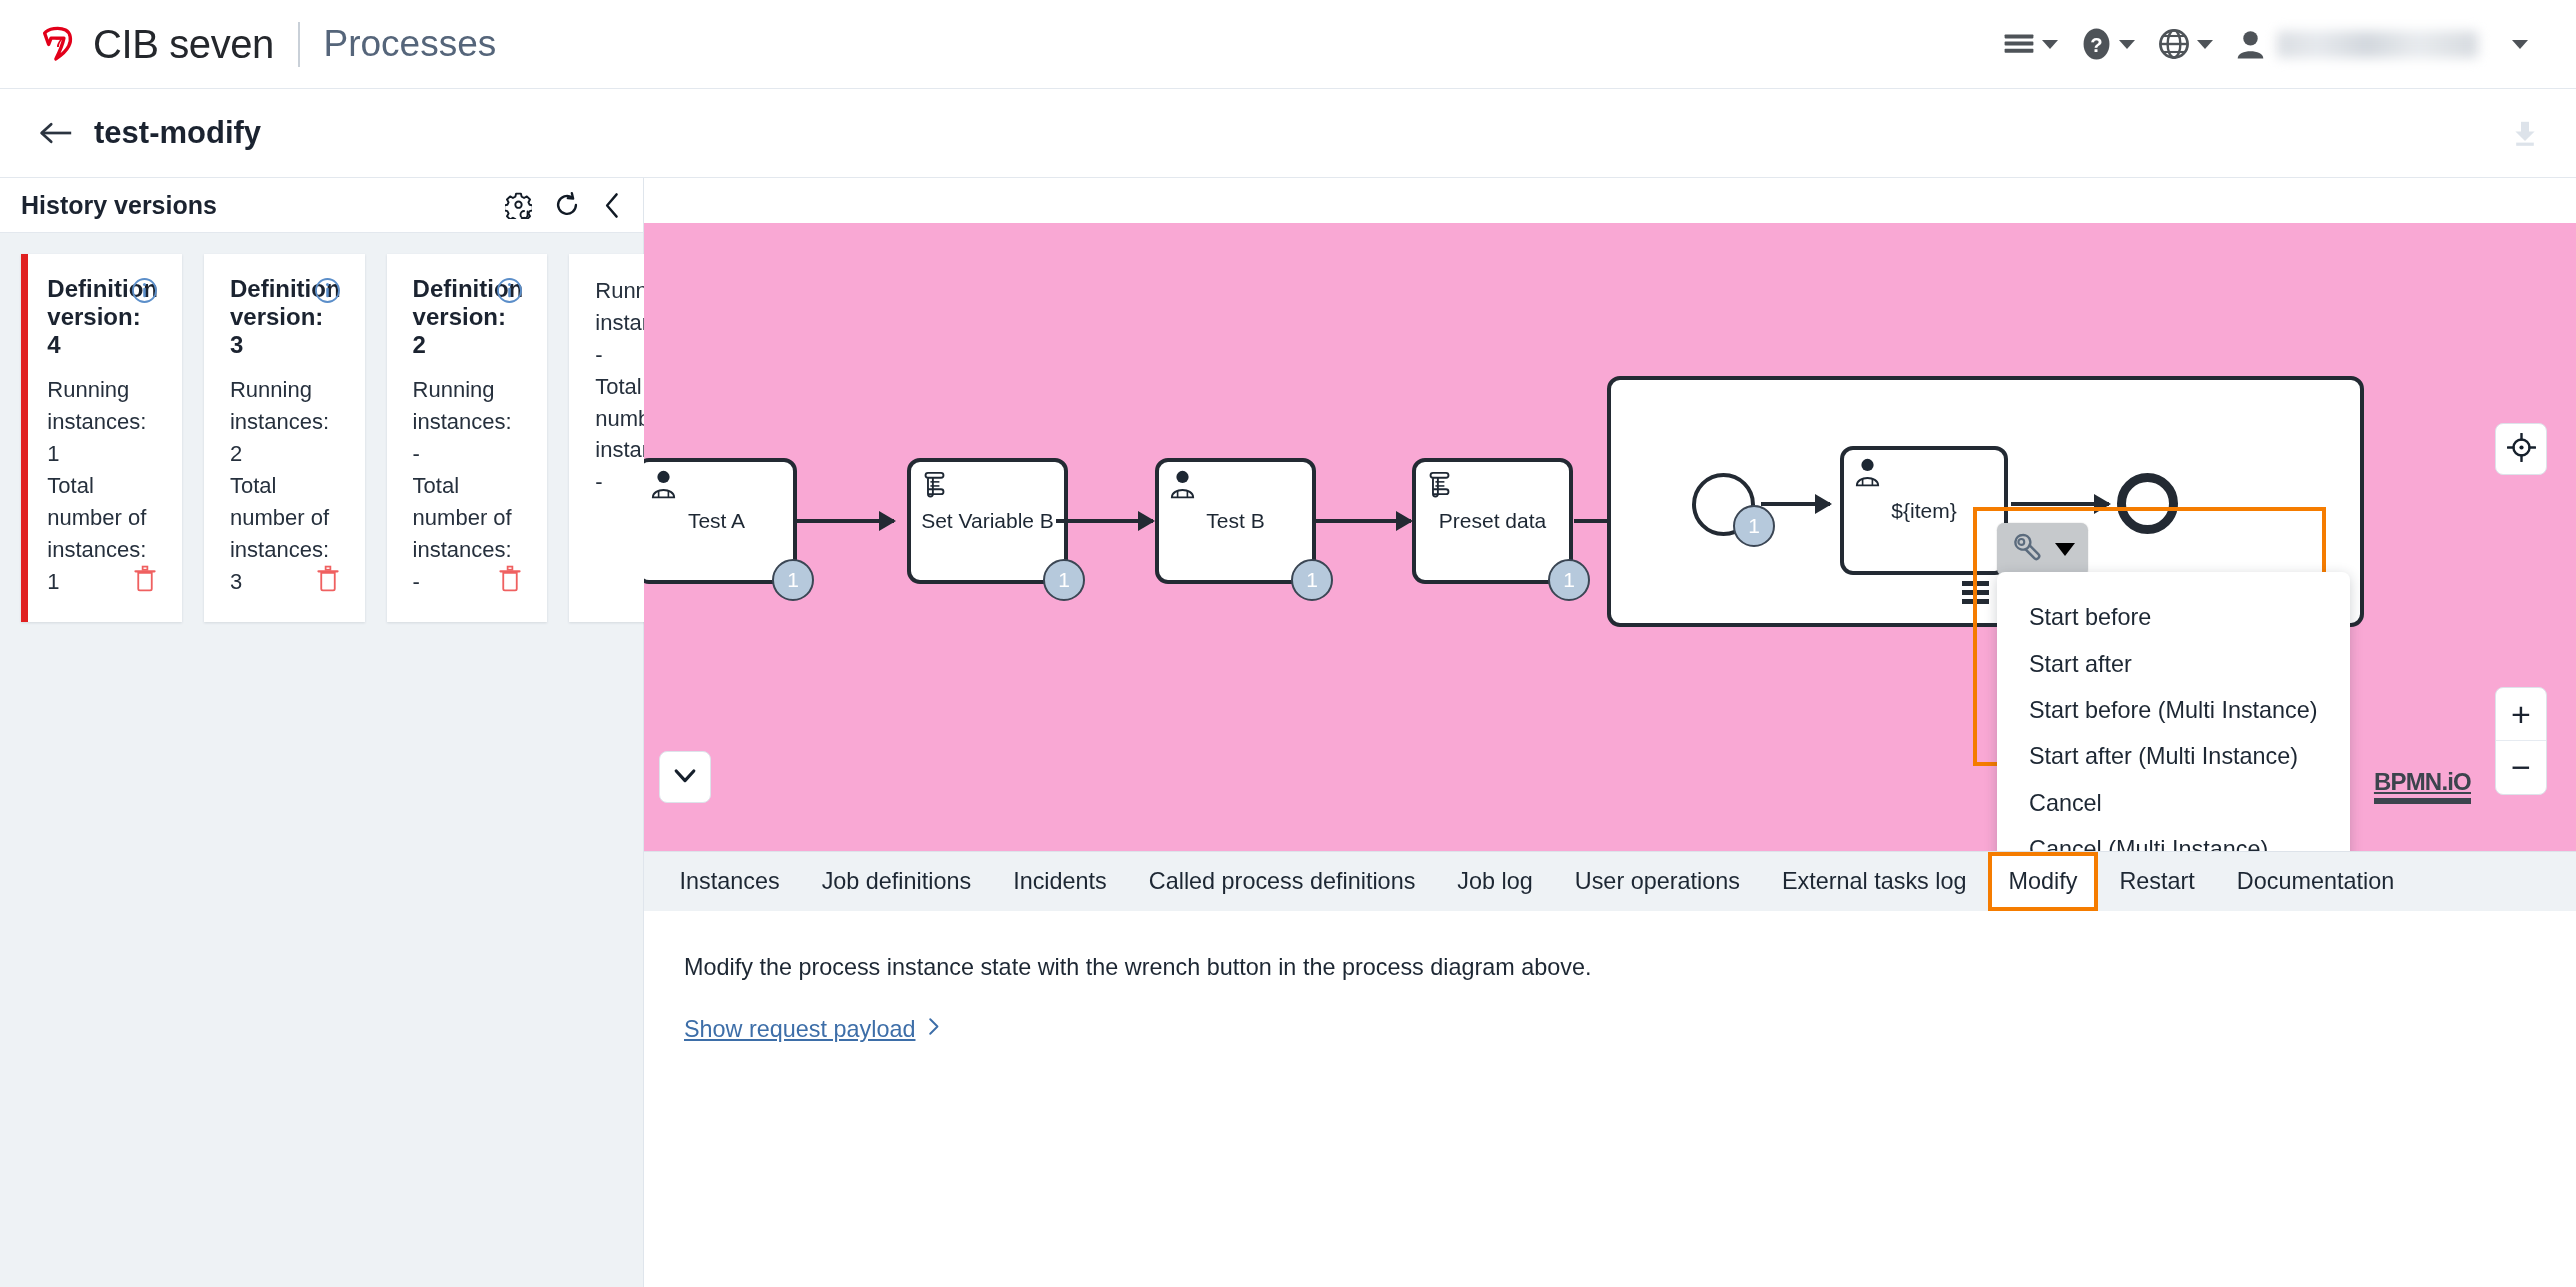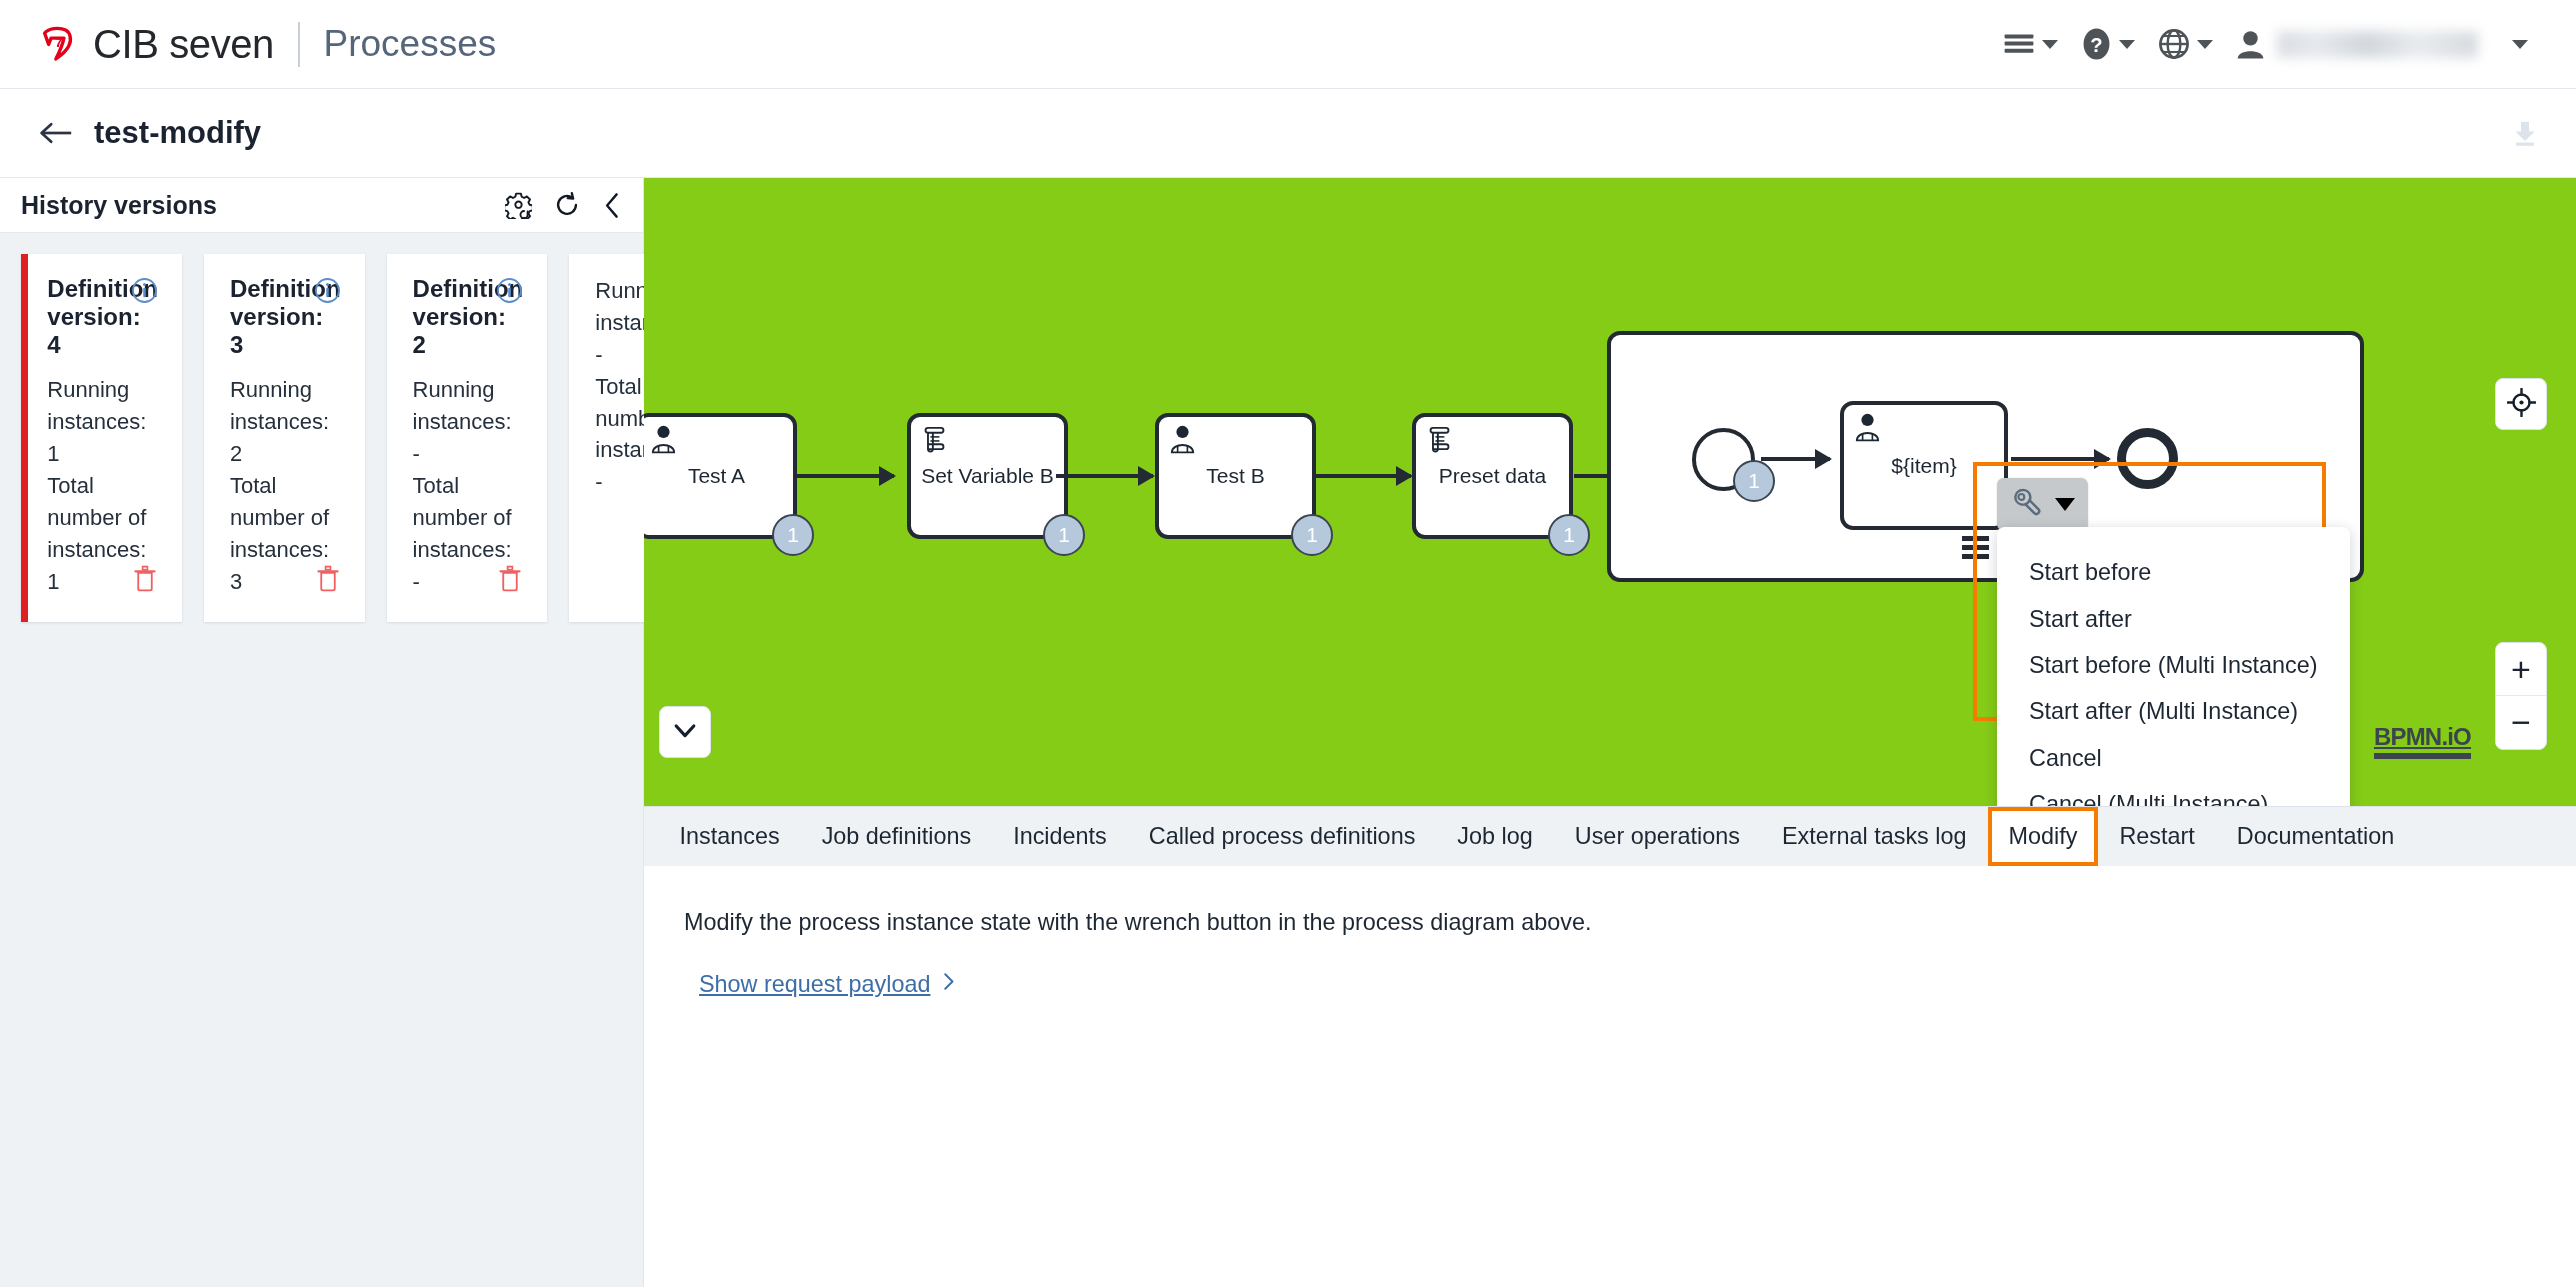--- a/index.html
+++ b/index.html
@@ -94,21 +94,21 @@
     color: #5b8ec9; cursor: pointer;
   }
   .vcard-trash {
     position: absolute; right: 24px; bottom: 27px;
     color: #ef6060; cursor: pointer;
   }
   
   .main { flex: 1; display: flex; flex-direction: column; min-width: 0; }
   .canvas {
     position: relative; flex: 0 0 628px; height: 628px;
-    background: #84cc16; overflow: hidden;
+    background: #f9a8d4; overflow: hidden; margin-top: 45px;
   }
   
   .task {
     position: absolute; background: #fff;
     border: 4px solid #232a33; border-radius: 13px;
     display: flex; align-items: center; justify-content: center;
   }
   .task-label { font-size: 21px; color: #1d2733; text-align: center; padding: 0 6.4px; }
   .task-ic { position: absolute; left: 8px; top: 6.4px; }
   .badge {
@@ -207,21 +207,21 @@
   .tab.active .tab-hl {
     position: absolute; inset: 0;
     border: 4.8px solid #f57c00; pointer-events: none;
   }
   
   .tabpanel { flex: 1; background: #fff; padding: 43px 0 0 40px; }
   .tp-text { font-size: 23.4px; color: #1d2733; }
   .tp-link {
     display: inline-flex; align-items: center; gap: 11.3px;
     margin-top: 35px; font-size: 23.4px; color: #3d6ea8;
-    text-decoration: underline; cursor: pointer; margin-left: 15px;
+    text-decoration: underline; cursor: pointer;
   }
 </style>
 </head>
 <body>
 
 <div class="app-header">
   <div class="brand">
     <span class="brand-logo">
       <svg width="45" height="45" viewBox="0 0 56 56">
         <path d="M12 14 C16 8, 30 6, 38 10 C44 13, 46 22, 42 30 C39 36, 32 42, 26 46

